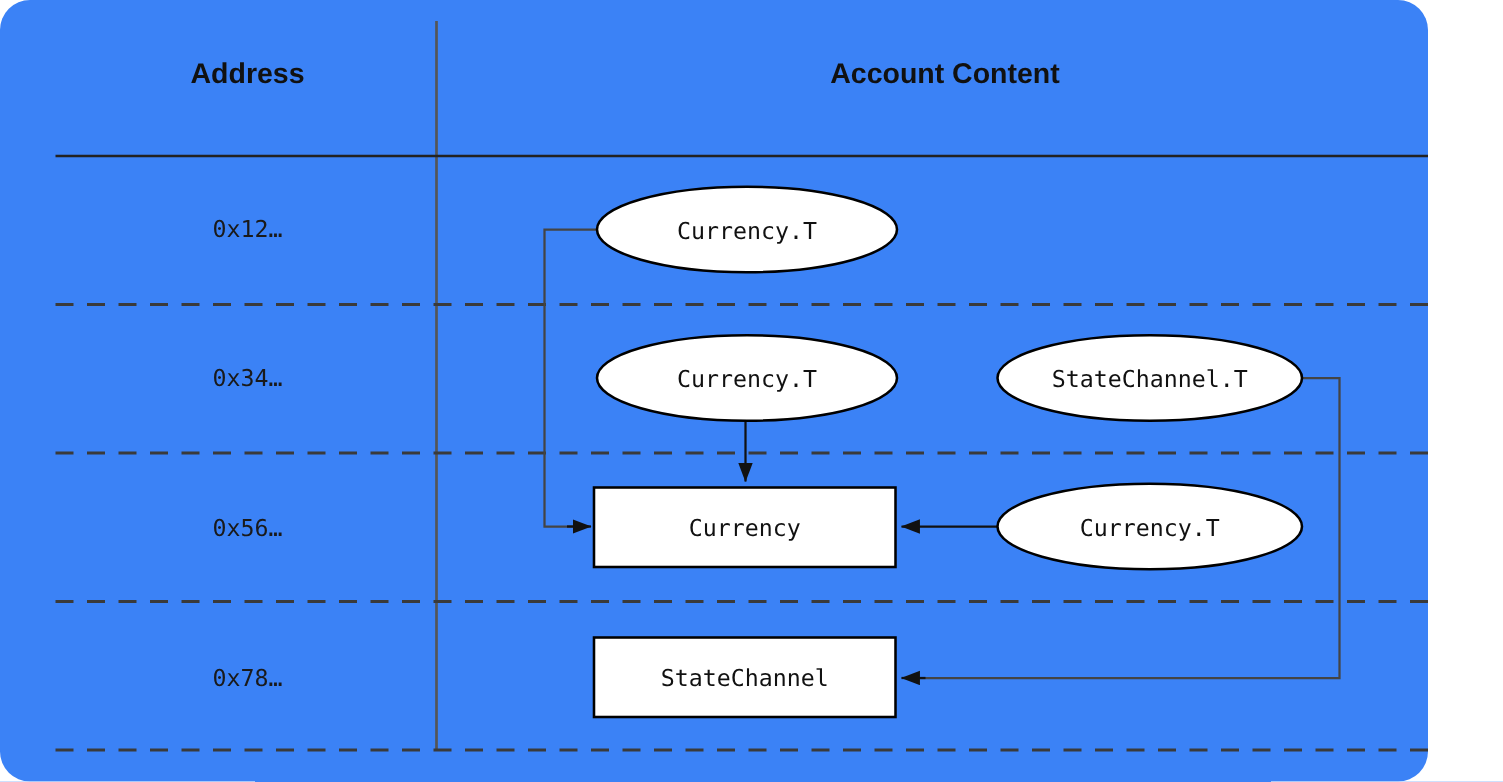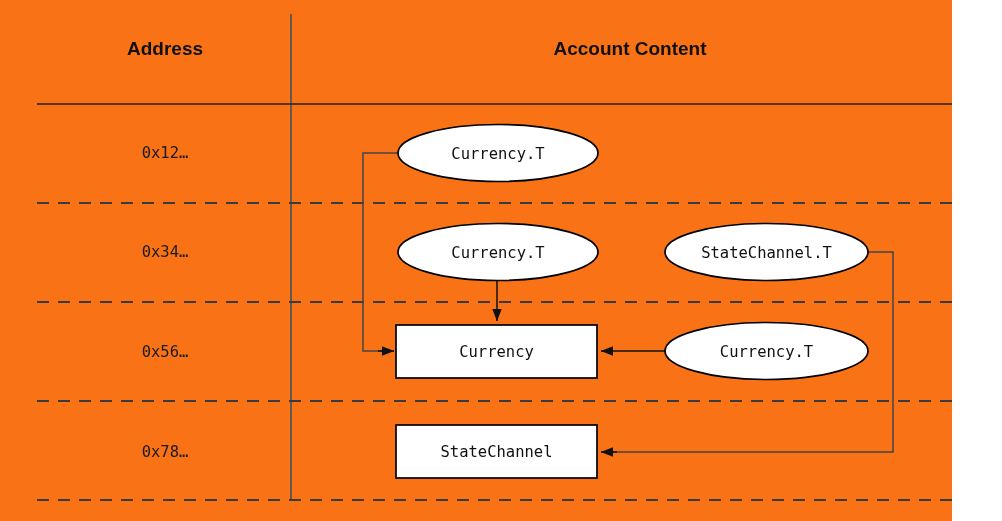--- a/index.html
+++ b/index.html
@@ -8,22 +8,23 @@
     background: #ffffff;
   }
   body {
     font-family: "Liberation Sans", sans-serif;
     -webkit-font-smoothing: antialiased;
   }
   #canvas {
     position: relative;
     width: 952px;
     height: 521px;
-    background: #f97316;
+    background: #3b82f6;
     overflow: hidden;
+    border-radius: 20px;
   }
   #diagram-svg {
     position: absolute;
     left: 0;
     top: 0;
     width: 1002px;
     height: 521px;
     display: block;
   }
   .hdr-text {

